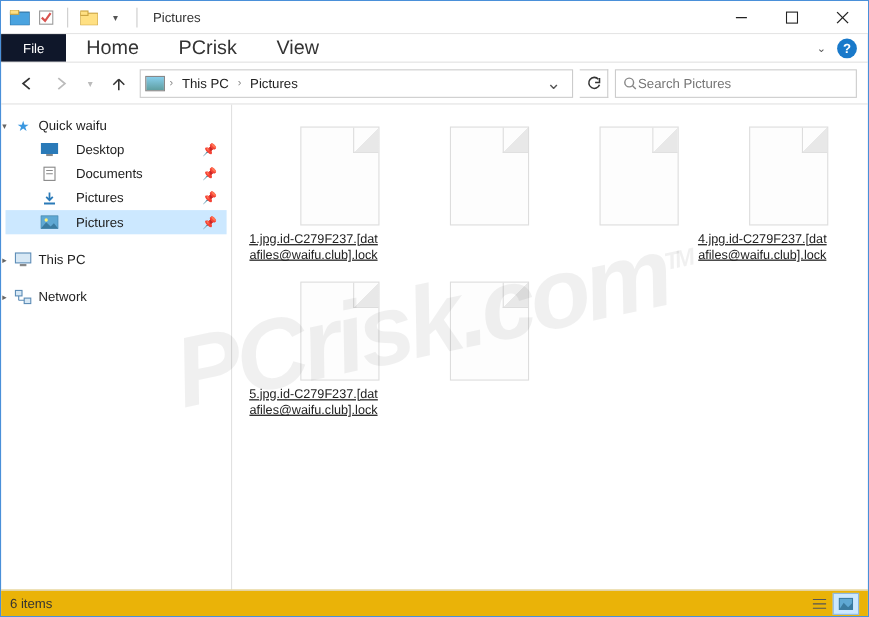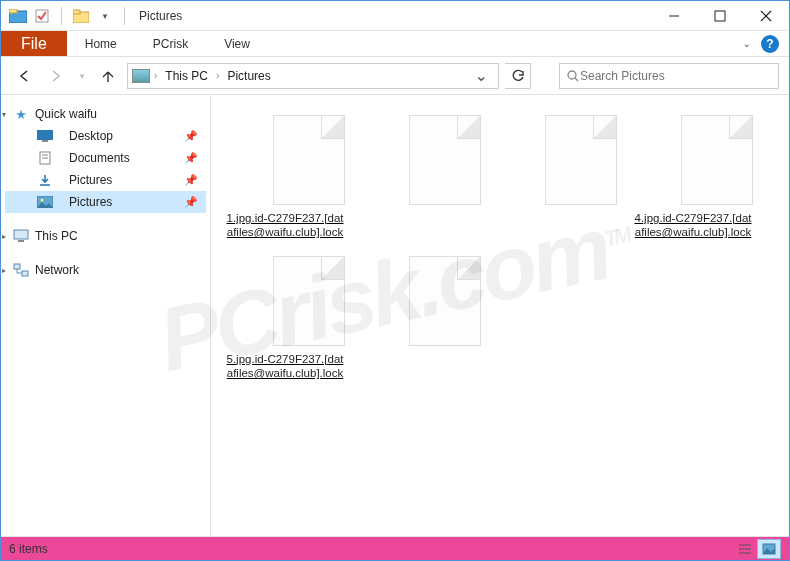--- a/index.html
+++ b/index.html
@@ -9,36 +9,36 @@
 .titlebar { height: 30px; background: #fff; display: flex; align-items: center; border-bottom: 1px solid #e5e5e5; }
 .titlebar-left { display: flex; align-items: center; gap: 6px; padding-left: 8px; }
 .ti-icon { width: 18px; height: 18px; display: inline-flex; align-items: center; justify-content: center; }
 .ti-sep { width: 1px; height: 18px; background: #ccc; margin: 0 4px; }
 .titlebar-title { font-size: 12px; color: #333; margin-left: 4px; }
 .titlebar-right { margin-left: auto; display: flex; }
 .win-btn { width: 46px; height: 30px; display: flex; align-items: center; justify-content: center; cursor: pointer; }
 
 
 .ribbon { height: 26px; display: flex; align-items: stretch; border-bottom: 1px solid #e1e1e1; }
-.ribbon-file { background: #c2410c; color: #fff; font-size: 16px; padding: 0 20px; display: flex; align-items: center; cursor: pointer; }
-.ribbon-tab { font-size: 12px; color: #333; padding: 0 18px; display: flex; align-items: center; cursor: pointer; }
+.ribbon-file { background: #0f172a; color: #fff; font-size: 12px; padding: 0 20px; display: flex; align-items: center; cursor: pointer; }
+.ribbon-tab { font-size: 18px; color: #333; padding: 0 18px; display: flex; align-items: center; cursor: pointer; }
 .ribbon-right { margin-left: auto; display: flex; align-items: center; padding-right: 10px; gap: 10px; }
 .help-icon { width: 18px; height: 18px; border-radius: 50%; background: #1979ca; color: #fff; display: flex; align-items: center; justify-content: center; font-size: 12px; font-weight: bold; cursor: pointer; }
 
 
 .navbar { height: 38px; display: flex; align-items: center; padding: 4px 10px; gap: 6px; border-bottom: 1px solid #e1e1e1; }
 .nav-arrow { width: 26px; height: 26px; display: flex; align-items: center; justify-content: center; color: #555; cursor: pointer; border-radius: 2px; }
 .nav-arrow.disabled { color: #bbb; cursor: default; }
 .addressbar { flex: 1; height: 26px; border: 1px solid #ccc; display: flex; align-items: center; padding: 0 4px; gap: 4px; }
 .addr-icon { width: 18px; height: 14px; background: linear-gradient(#87ceeb,#5f9ea0); border: 1px solid #888; }
 .addr-sep { color: #888; font-size: 10px; }
 .addr-seg { font-size: 12px; color: #222; padding: 2px 4px; cursor: pointer; }
 .addr-drop { margin-left: auto; color: #555; cursor: pointer; padding: 0 6px; }
 .refresh-btn { width: 26px; height: 26px; border: 1px solid #ccc; border-left: none; display: flex; align-items: center; justify-content: center; cursor: pointer; }
-.searchbox { width: 220px; height: 26px; border: 1px solid #ccc; display: flex; align-items: center; padding: 0 6px; margin-left: 22px; color: #888; }
+.searchbox { width: 220px; height: 26px; border: 1px solid #ccc; display: flex; align-items: center; padding: 0 6px; margin-left: 0; color: #888; }
 .searchbox input { border: none; outline: none; font-size: 12px; flex: 1; color: #555; background: transparent; }
 
 
 .main { display: flex; height: calc(100% - 30px - 26px - 38px - 24px); }
 .sidebar { width: 210px; border-right: 1px solid #e1e1e1; padding: 8px 4px; overflow: hidden; }
 .side-group { margin-bottom: 12px; }
 .side-item { display: flex; align-items: center; padding: 3px 4px 3px 20px; font-size: 12px; color: #222; cursor: pointer; gap: 6px; position: relative; }
 .side-item.selected { background: #cce8ff; }
 .side-item.header { padding-left: 8px; }
 .side-item.sub { padding-left: 32px; gap: 16px; }
@@ -46,21 +46,21 @@
 .side-icon { width: 16px; height: 16px; display: inline-flex; align-items: center; justify-content: center; font-size: 13px; }
 .pin-icon { margin-left: auto; color: #888; font-size: 11px; padding-right: 4px; }
 
 .content { flex: 1; padding: 16px 10px; display: flex; flex-wrap: wrap; align-content: flex-start; gap: 8px 8px; overflow: hidden; }
 .file-item { width: 128px; display: flex; flex-direction: column; align-items: flex-end; cursor: pointer; padding: 4px; text-decoration: underline; }
 .file-thumb { width: 72px; height: 90px; background: #fdfdfd; border: 1px solid #ddd; position: relative; margin-bottom: 6px; }
 .file-thumb::before { content: ""; position: absolute; top: 0; right: 0; width: 22px; height: 22px; background: linear-gradient(135deg, transparent 50%, #e8e8e8 50%); border-left: 1px solid #ddd; border-bottom: 1px solid #ddd; }
 .file-name { font-size: 11.5px; color: #222; text-align: center; line-height: 1.25; word-break: break-all; }
 
 
-.statusbar { position: absolute; bottom: 0; left: 0; right: 0; height: 24px; border-top: 1px solid #e1e1e1; display: flex; align-items: center; padding: 0 8px; font-size: 12px; color: #333; background: #ec4899; }
+.statusbar { position: absolute; bottom: 0; left: 0; right: 0; height: 24px; border-top: 1px solid #e1e1e1; display: flex; align-items: center; padding: 0 8px; font-size: 12px; color: #333; background: #eab308; }
 .view-switch { margin-left: auto; display: flex; }
 .view-btn { width: 24px; height: 20px; border: 1px solid transparent; display: flex; align-items: center; justify-content: center; cursor: pointer; }
 .view-btn.active { border-color: #8db7e0; background: #cce8ff; }
 
 
 .watermark { position: absolute; left: 50%; top: 52%; transform: translate(-50%,-50%) rotate(-12deg); font-size: 90px; font-weight: 700; color: rgba(0,0,0,0.06); font-style: italic; letter-spacing: -4px; pointer-events: none; white-space: nowrap; }
 .watermark .tm { font-size: 22px; vertical-align: super; }
 </style>
 </head>
 <body>

